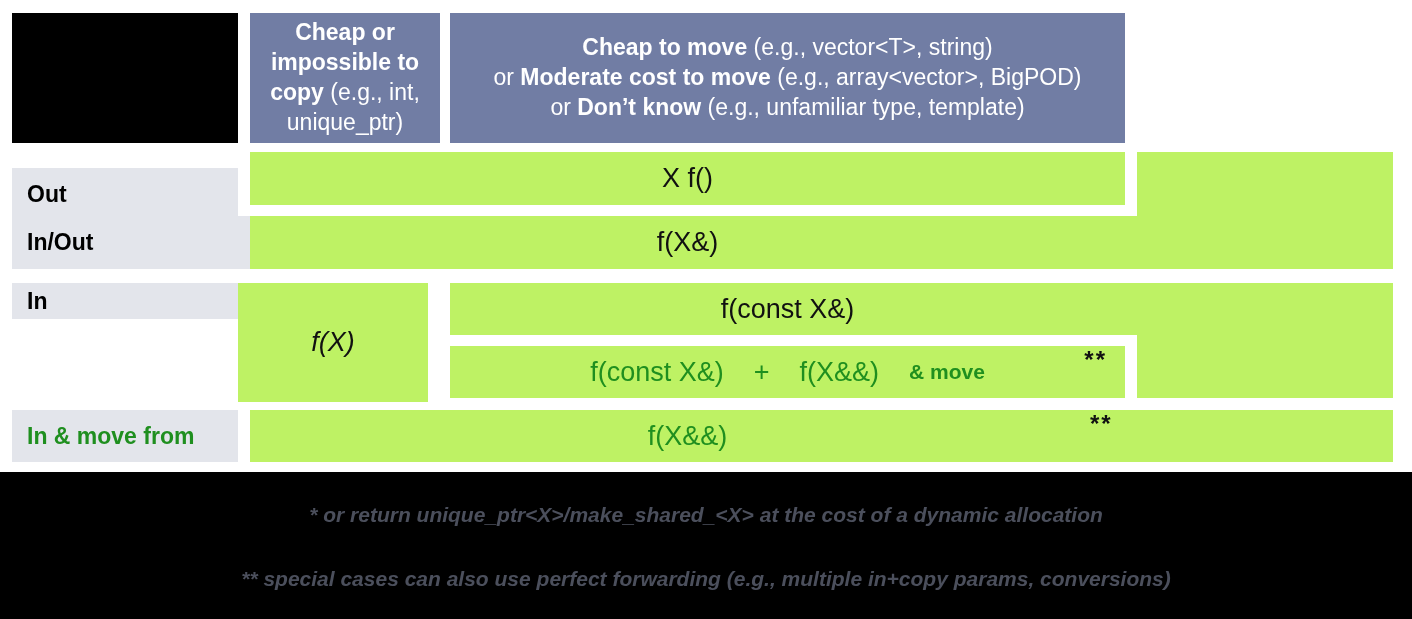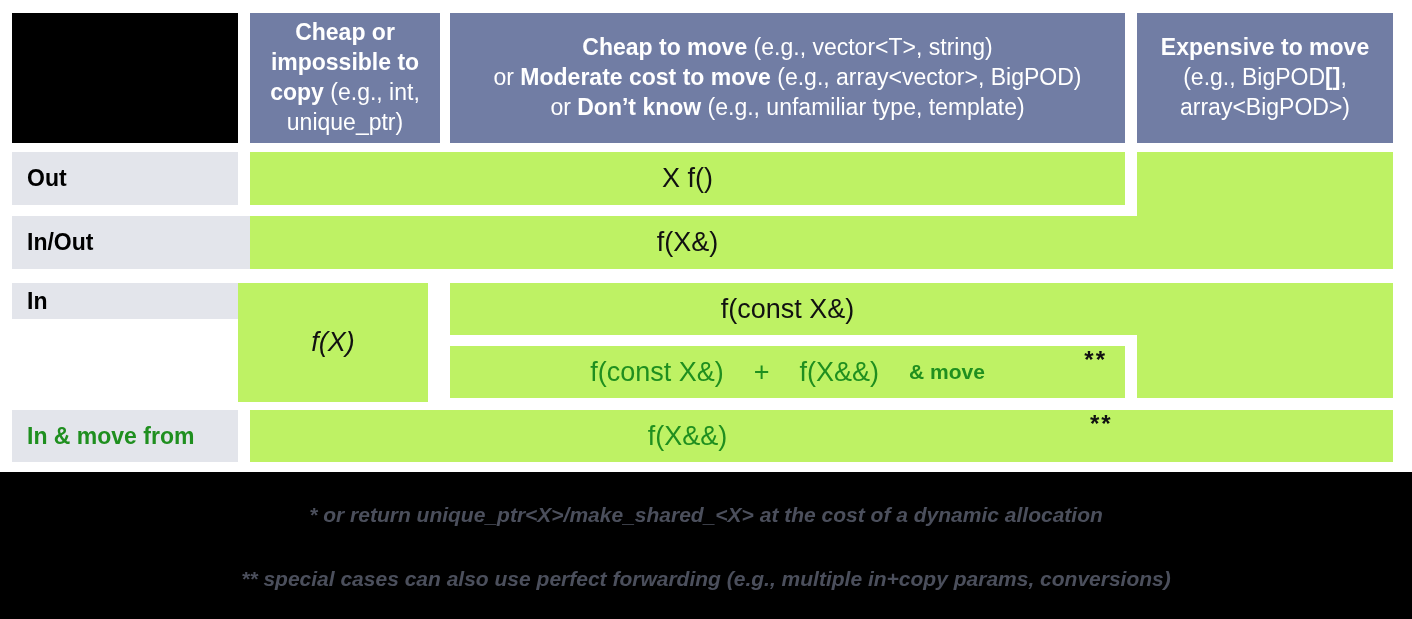--- a/index.html
+++ b/index.html
@@ -42,27 +42,22 @@
   <div class="cell hdr" style="left:250px; top:13px; width:190px; height:130px;">
     <div><span class="b">Cheap or impossible to copy</span><span> (e.g., int, unique_ptr)</span></div>
   </div>
 
   <div class="cell hdr" style="left:450px; top:13px; width:675px; height:130px;">
     <div><span class="b">Cheap to move</span><span> (e.g., vector&lt;T&gt;, string)</span></div>
     <div><span>or </span><span class="b">Moderate cost to move</span><span> (e.g., array&lt;vector&gt;, BigPOD)</span></div>
     <div><span>or </span><span class="b">Don’t know</span><span> (e.g., unfamiliar type, template)</span></div>
   </div>
 
-  <div class="cell hdr" style="left:1137px; top:13px; width:256px; height:130px;">
-    <div><span class="b">Expensive to move</span></div>
-    <div><span>(e.g., BigPOD</span><span class="b">[]</span><span>,</span></div>
-    <div><span>array&lt;BigPOD&gt;)</span></div>
-  </div>
 
-  <div class="cell lbl" style="left:12px; top:152px; width:226px; height:53px;">
+  <div class="cell lbl" style="left:12px; top:168px; width:226px; height:53px;">
       <span>Out</span>
     </div>
   <div class="cell lbl" style="left:12px; top:216px; width:270px; height:53px;">
       <span>In/Out</span>
     </div>
   <div class="cell lbl" style="left:12px; top:283px; width:226px; height:36px;">
       <span>In</span>
     </div>
   <div class="cell lbl green" style="left:12px; top:410px; width:226px; height:52px;">
       <span>In &amp; move from</span>

